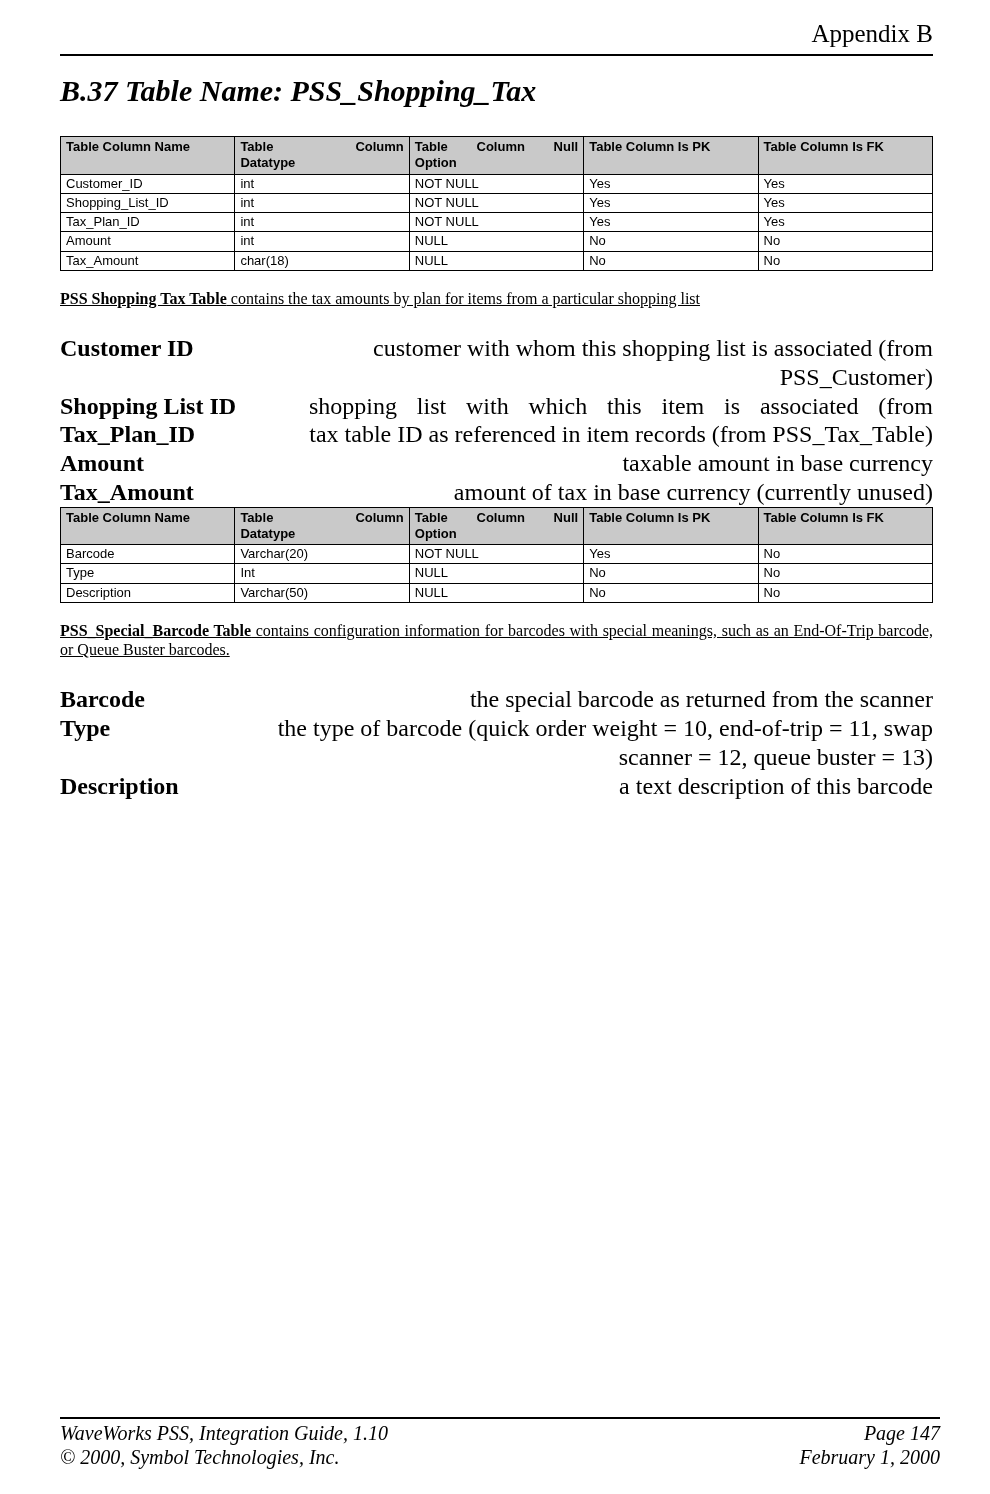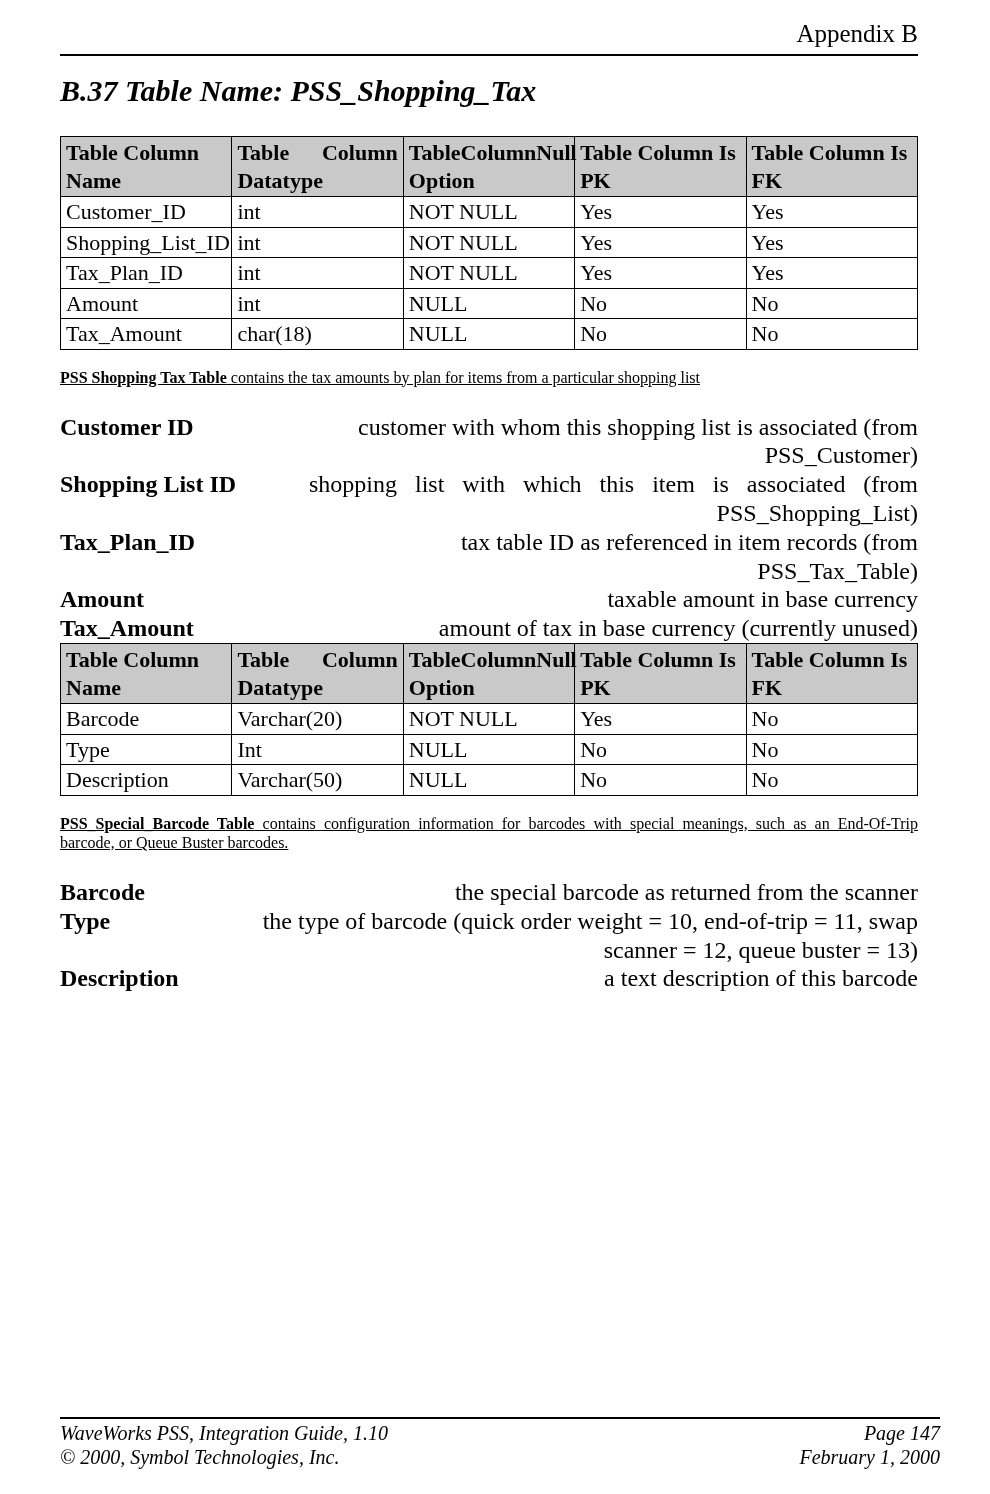--- a/index.html
+++ b/index.html
@@ -7,42 +7,42 @@
     margin: 0;
     padding: 0;
     background: #fff;
     font-family: "Times New Roman", Times, serif;
     color: #000;
   }
   .page {
     box-sizing: border-box;
     width: 990px;
     height: 1494px;
-    padding: 20px 72px 30px 60px;
+    padding: 20px 57px 30px 60px;
     position: relative;
     background: #fff;
   }
   .header-label {
     text-align: right;
     font-size: 25px;
     margin-bottom: 6px;
   }
   .rule { border-top: 2px solid #000; margin-bottom: 18px; }
   .section-title {
     font-style: italic;
     font-weight: bold;
     font-size: 30px;
     margin: 8px 0 28px 0;
   }
   table.data {
     border-collapse: collapse;
     width: 100%;
     table-layout: fixed;
-    font-family: Liberation Serif, serif;
-    font-size: 22px;
+    font-family: Liberation Sans, sans-serif;
+    font-size: 13px;
   }
   table.data th {
     background: #c9c9c9;
     font-weight: bold;
     text-align: left;
     padding: 2px 5px;
     border: 1px solid #000;
     line-height: 1.25;
     vertical-align: top;
   }
@@ -184,21 +184,20 @@
     <div class="desc-row">
         <div class="desc-term" style="width:205px">Customer ID</div>
         <div class="desc-def nowrap">customer with whom this shopping list is associated (from PSS_Customer)</div>
       </div>
     <div class="desc-row">
         <div class="desc-term" style="width:205px">Shopping List ID</div>
         <div class="desc-def" style="text-align-last:justify;"><span id="b37d1line1">shopping list with which this item is associated (from</span></div>
       </div>
     <div class="desc-row">
         <div class="desc-term" style="width:205px"></div>
-        <div class="desc-def nowrap"><span id="b37d1line2">PSS_Shopping_List)</span></div>
       </div>
     <div class="desc-row">
         <div class="desc-term" style="width:205px">Tax_Plan_ID</div>
         <div class="desc-def nowrap">tax table ID as referenced in item records (from PSS_Tax_Table)</div>
       </div>
     <div class="desc-row">
         <div class="desc-term" style="width:205px">Amount</div>
         <div class="desc-def nowrap">taxable amount in base currency</div>
       </div>
     <div class="desc-row">

